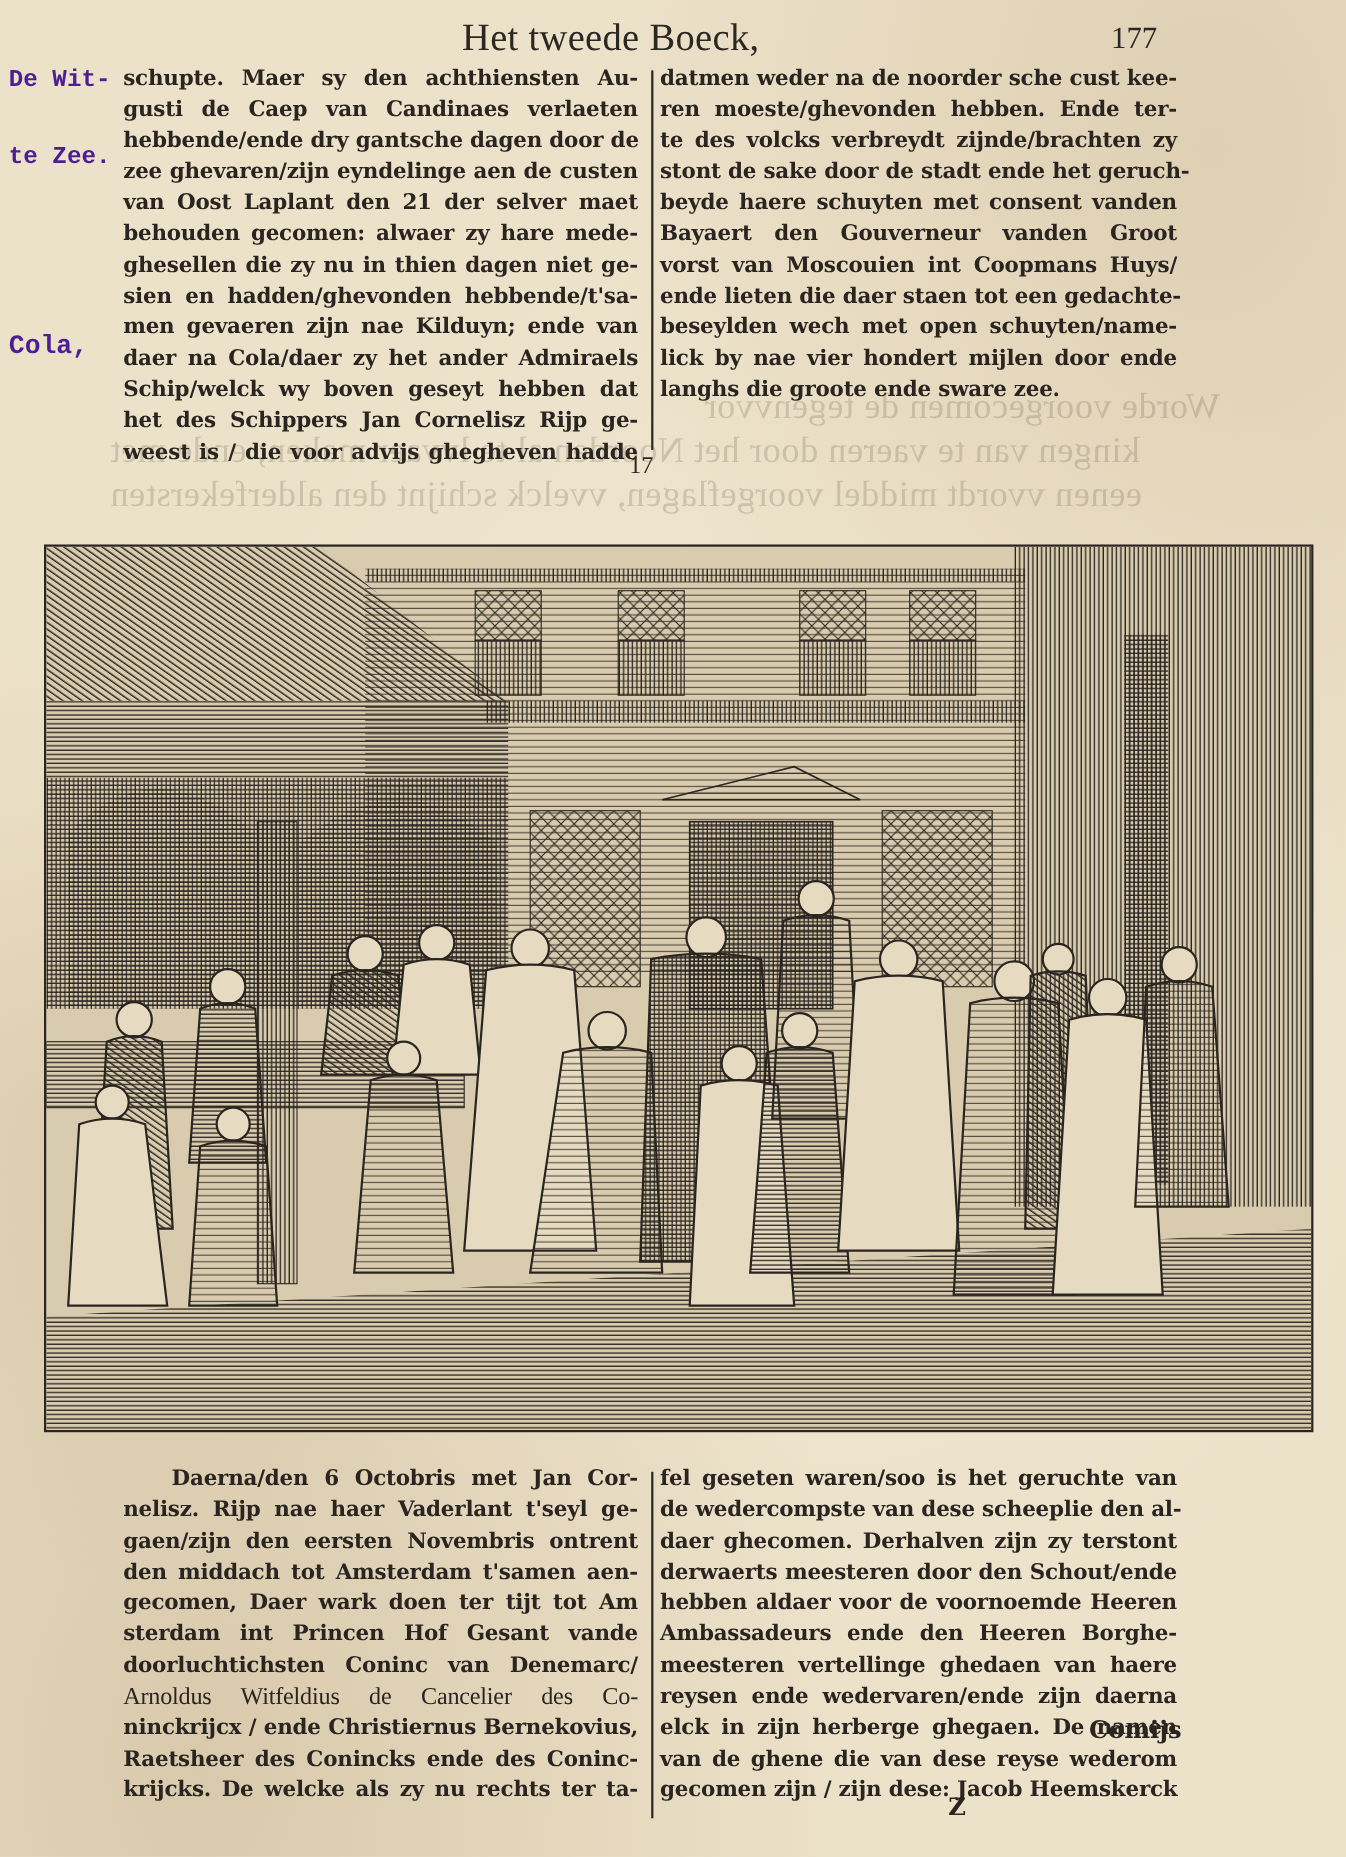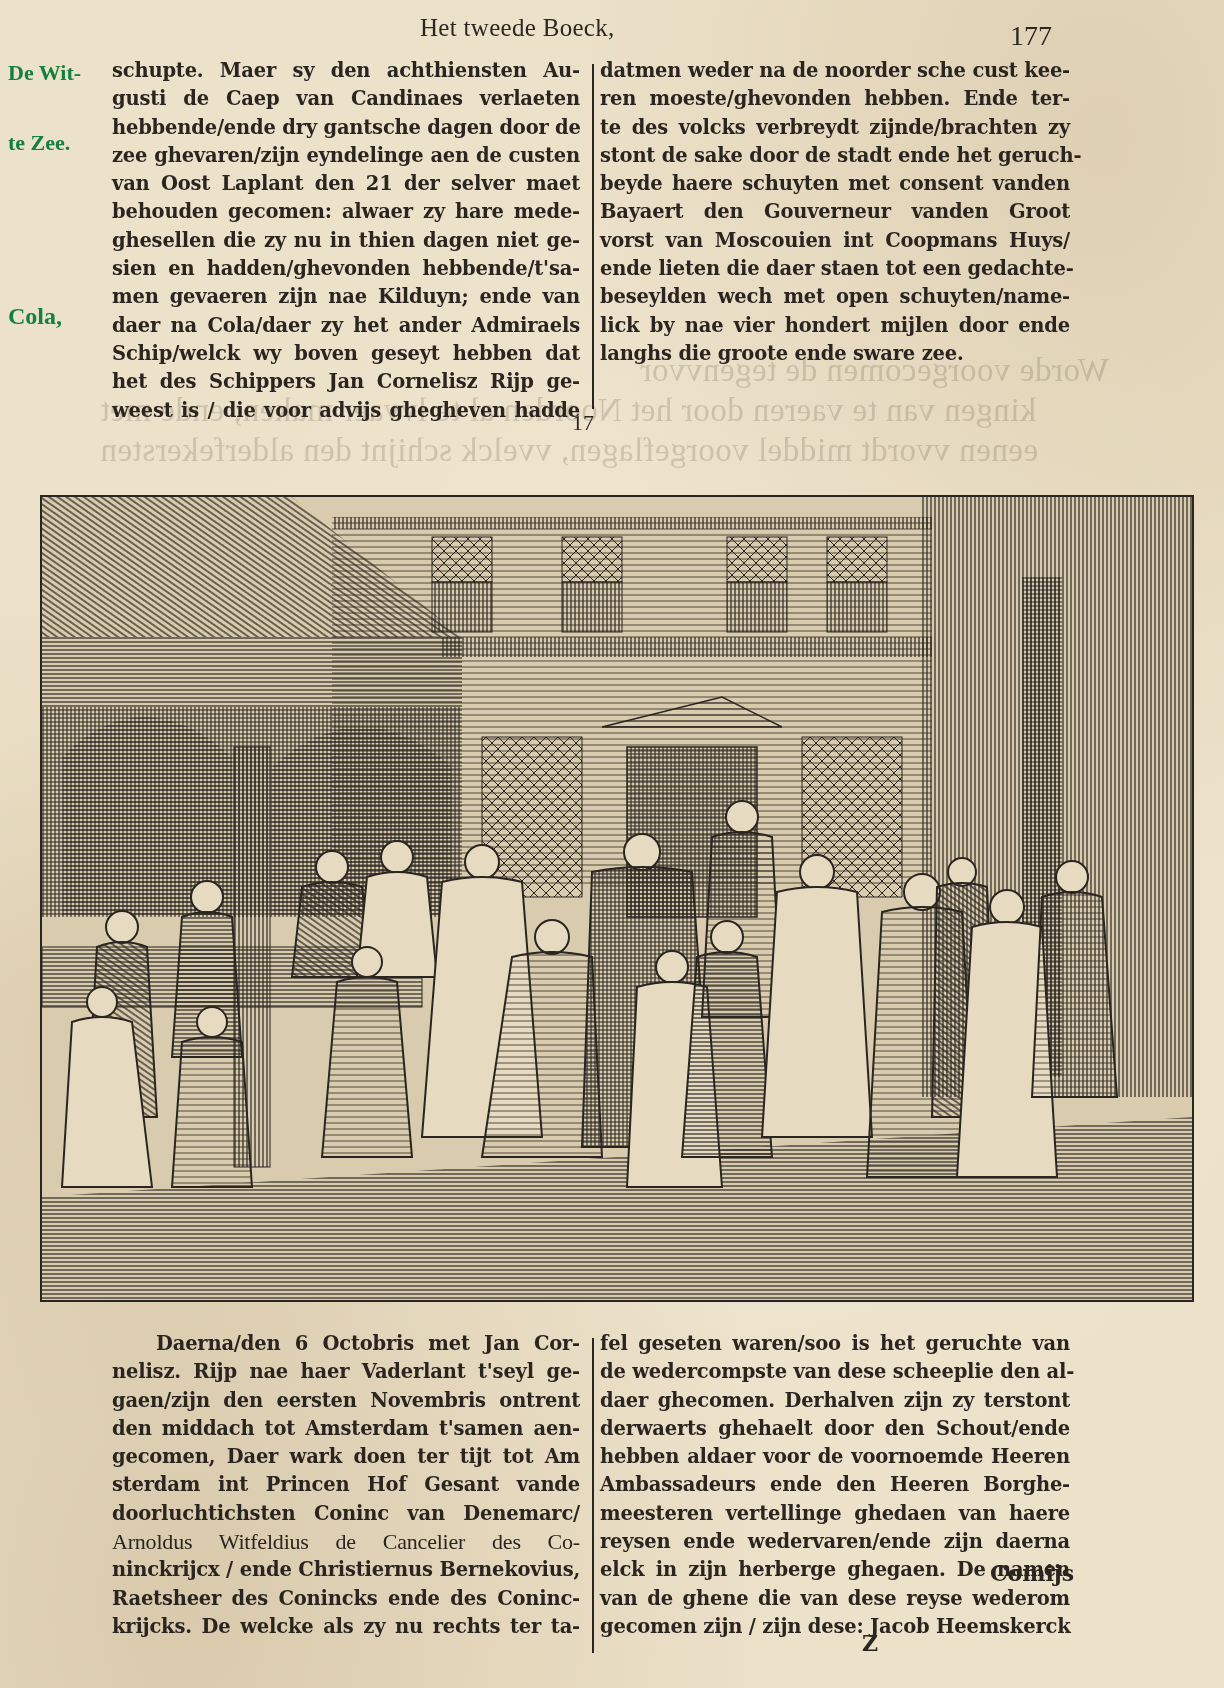--- a/index.html
+++ b/index.html
@@ -7,25 +7,25 @@
     background:#ece1c9;
     background-image:
       radial-gradient(ellipse at 15% 95%, rgba(150,120,70,0.22), transparent 40%),
       radial-gradient(ellipse at 90% 8%, rgba(160,130,80,0.18), transparent 35%),
       radial-gradient(ellipse at 5% 60%, rgba(170,140,90,0.15), transparent 30%),
       radial-gradient(ellipse at 60% 50%, rgba(255,250,235,0.25), transparent 60%);
     font-family:"DejaVu Serif", serif;color:#2b2722;}
   .ghost{position:absolute;color:rgba(90,80,65,0.22);font-family:"Liberation Serif",serif;
     font-size:33px;transform:scaleX(-1);white-space:nowrap;letter-spacing:0.5px;}
   .running-head{position:absolute;top:14px;left:420px;font-family:"Liberation Serif",serif;
-    font-size:25px;color:#2b2722;letter-spacing:0.3px;}
+    font-size:35px;color:#2b2722;letter-spacing:0.3px;}
   .page-num{position:absolute;top:20px;left:1010px;font-family:"Liberation Serif",serif;
     font-size:28px;color:#2b2722;}
-  .margin-note{position:absolute;font-family:Liberation Serif, serif;font-size:22px;
-    font-weight:bold;line-height:26px;color:#15803d;}
+  .margin-note{position:absolute;font-family:Liberation Mono, monospace;font-size:22px;
+    font-weight:bold;line-height:26px;color:#4c1d95;}
   .col{position:absolute;font-family:"DejaVu Serif",serif;font-weight:bold;
     font-size:19.5px;line-height:28.3px;color:#2a2520;letter-spacing:-0.2px;}
   .col .line{display:block;white-space:nowrap;text-align:justify;text-align-last:justify;height:28.3px;overflow:visible;}
   .col .line.last{text-align-last:left;}
   .col .line.indent{padding-left:44px;}
   .rule{position:absolute;width:2px;background:#2a2520;}
   .fig-num{position:absolute;font-family:"Liberation Serif",serif;font-size:22px;color:#2b2722;}
   .plate{position:absolute;left:40px;top:495px;width:1150px;height:803px;border:2px solid #2a2520;
     background:#d9ccae;overflow:hidden;}
   .catch{position:absolute;font-family:"DejaVu Serif",serif;font-weight:bold;font-size:22px;color:#2a2520;}
@@ -228,21 +228,21 @@
   <span class="line">Raetsheer des Conincks ende des Coninc-</span>
   <span class="line">krijcks. De welcke als zy nu rechts ter ta-</span>
 </div>
 
 <div class="rule" style="top:1338px;left:592px;height:315px;"></div>
 
 <div class="col" style="top:1330px;left:600px;width:470px;">
   <span class="line">fel geseten waren/soo is het geruchte van</span>
   <span class="line">de wedercompste van dese scheeplie den al-</span>
   <span class="line">daer ghecomen. Derhalven zijn zy terstont</span>
-  <span class="line">derwaerts ghehaelt door den Schout/ende</span>
+  <span class="line">derwaerts meesteren door den Schout/ende</span>
   <span class="line">hebben aldaer voor de voornoemde Heeren</span>
   <span class="line">Ambassadeurs ende den Heeren Borghe-</span>
   <span class="line">meesteren vertellinge ghedaen van haere</span>
   <span class="line">reysen ende wedervaren/ende zijn daerna</span>
   <span class="line">elck in zijn herberge ghegaen. De namen</span>
   <span class="line">van de ghene die van dese reyse wederom</span>
   <span class="line">gecomen zijn / zijn dese: Jacob Heemskerck</span>
 </div>
 
 <div class="catch" style="top:1630px;left:862px;">Z</div>

